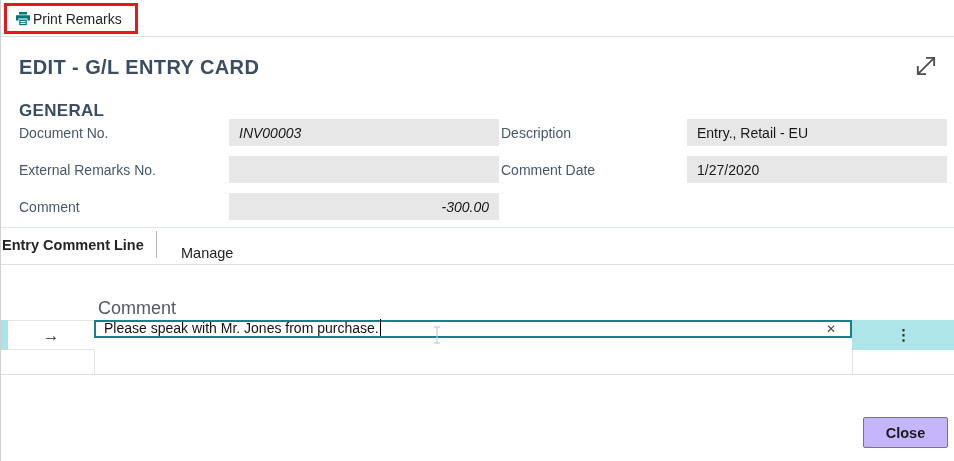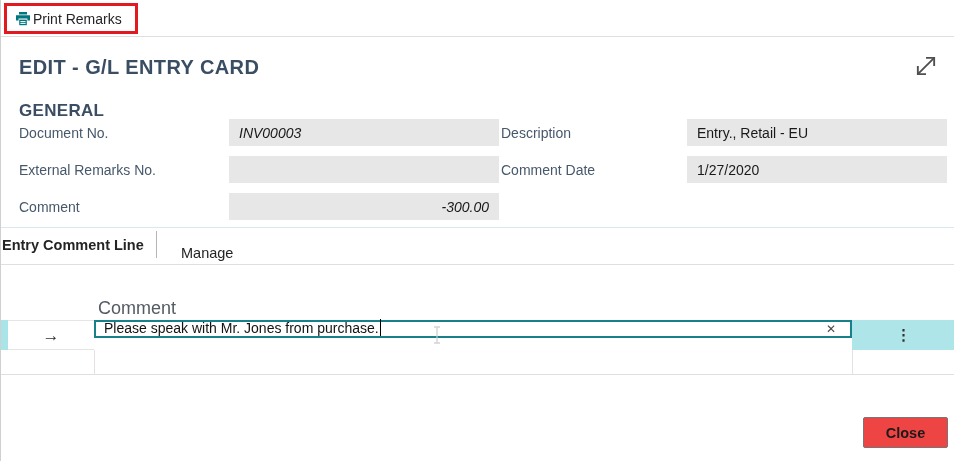--- a/index.html
+++ b/index.html
@@ -86,21 +86,21 @@
   .row-empty { left:0; top:350px; width:954px; height:25px; background:#fff;
     border-bottom:1px solid #e1dfdd; }
   .vline { position:absolute; top:0; width:1px; height:25px; background:#e3e2e0; }
   .vl1 { left:93px; } .vl2 { left:851px; }
 
   .ibeam { left:431px; top:326px; opacity:.85; }
 
   
   .close-btn {
     left:862px; top:417px; width:85px; height:31px;
-    background:#ef4444; border:1px solid #767676; border-radius:2px;
+    background:#c4b5fd; border:1px solid #767676; border-radius:2px;
     font-family:"Liberation Sans", sans-serif;
     font-size:14.5px; font-weight:700; color:#1b1b1b;
     display:flex; align-items:center; justify-content:center; cursor:pointer;
   }
 </style>
 </head>
 <body>
 
 <div class="abs annotation-box">
   <span style="display:inline-flex;">

